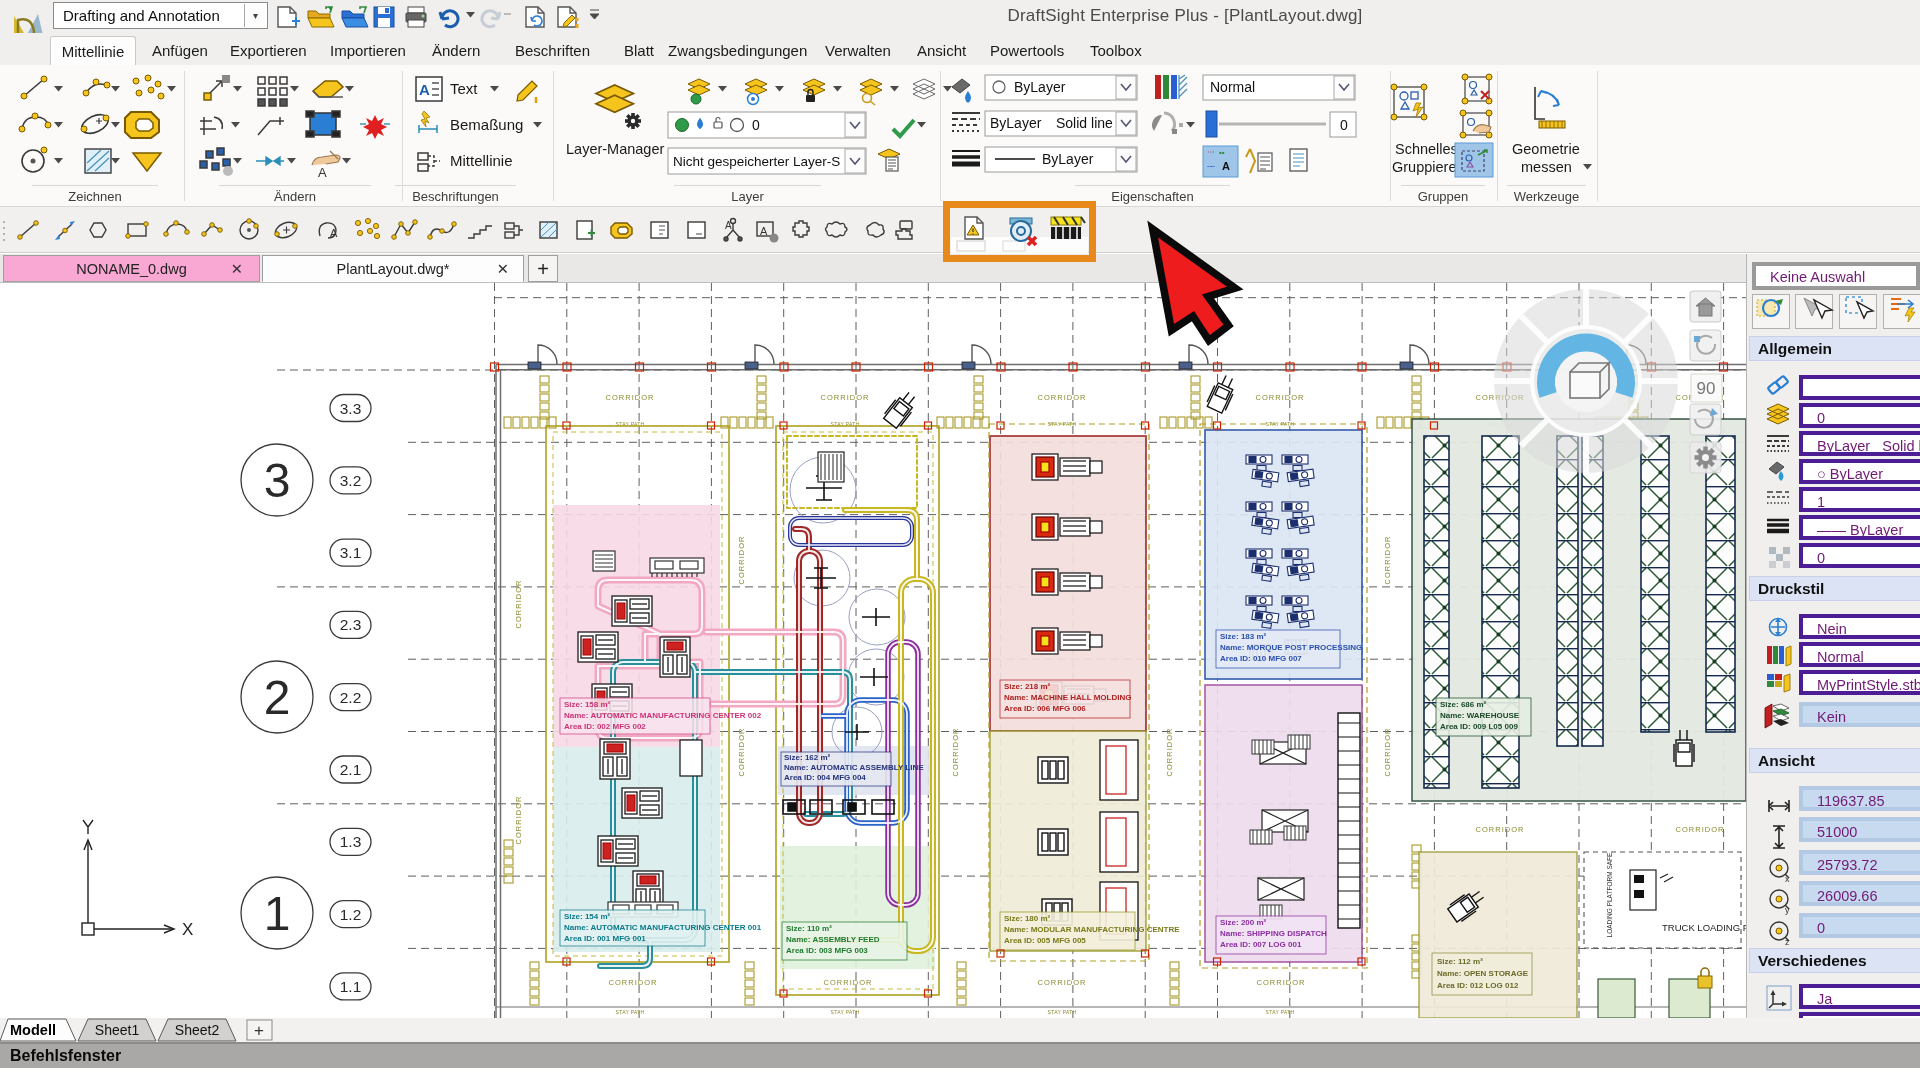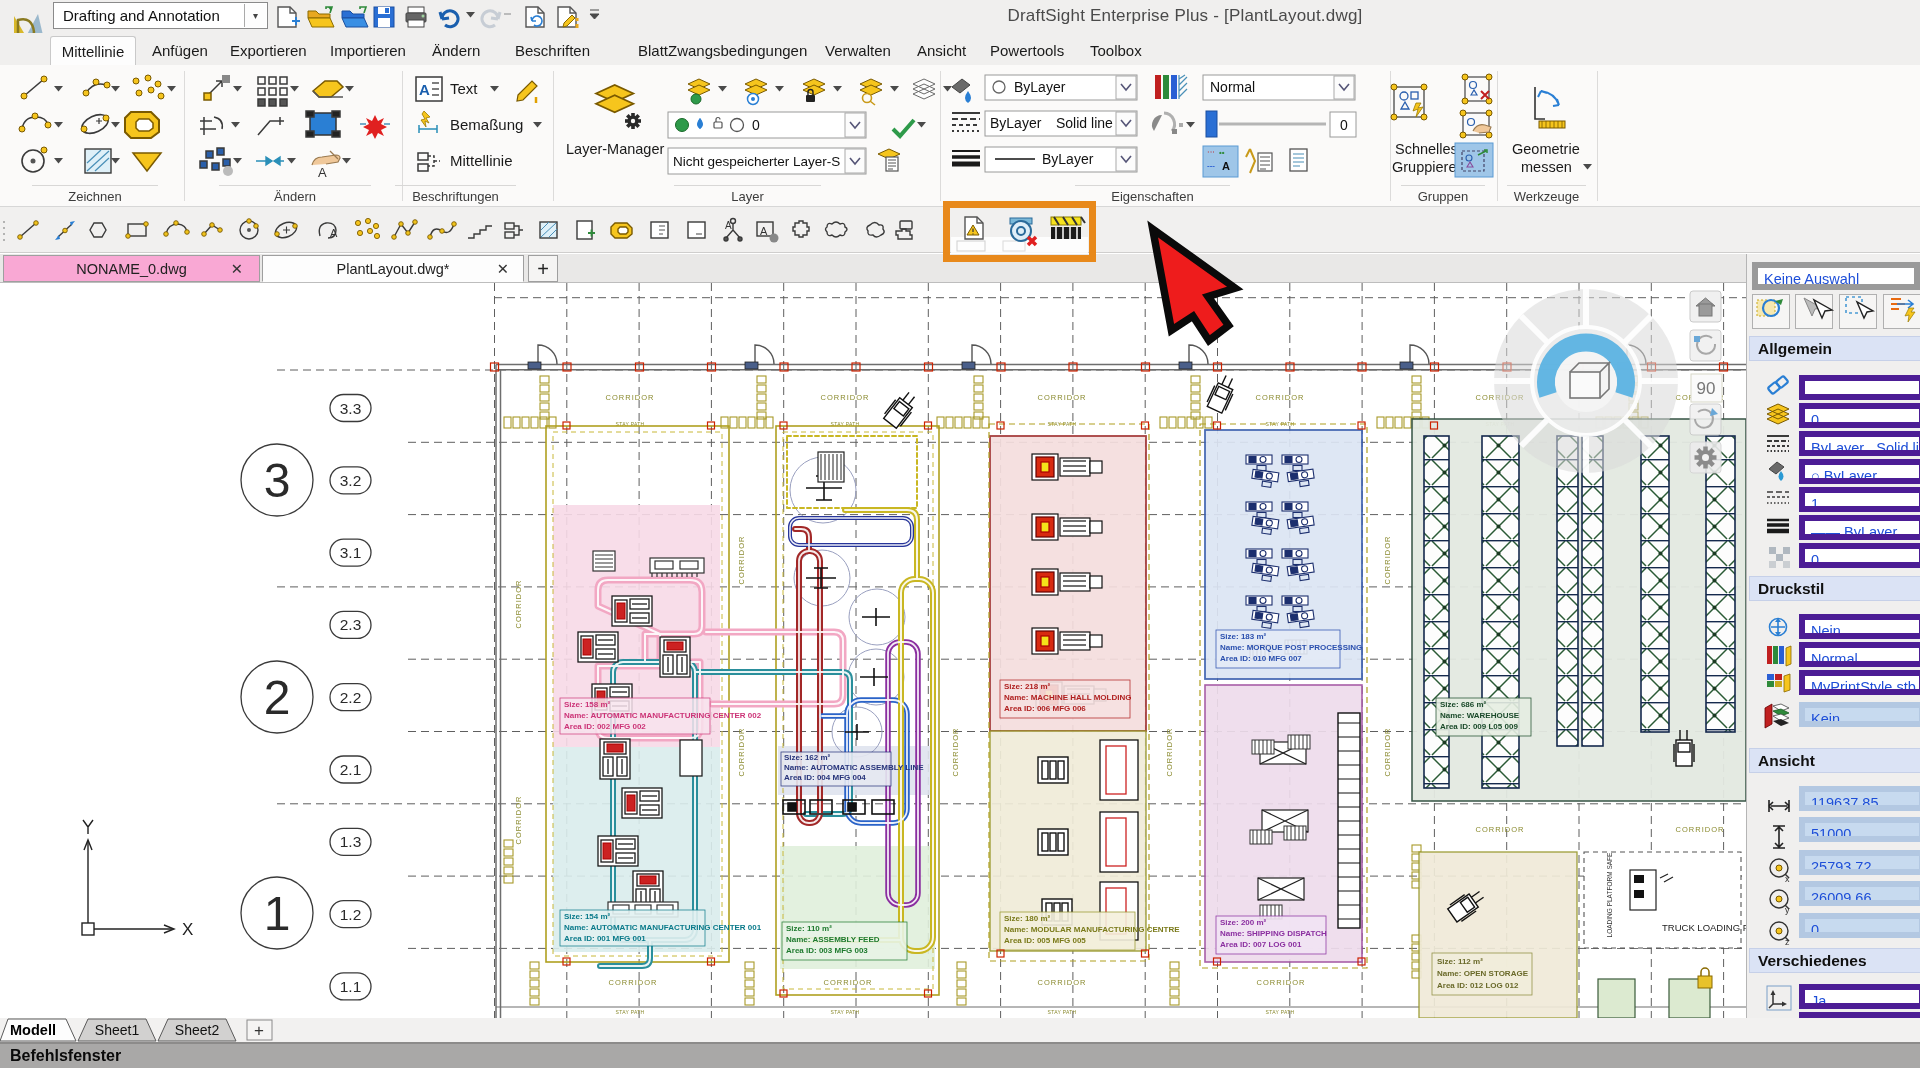--- a/index.html
+++ b/index.html
@@ -21,21 +21,21 @@
 
 #tbar2{left:0;top:207px;width:1920px;height:46px;background:#f1f0ef;border-bottom:1px solid #cfcecd}
 
 #doctabs{left:0;top:254px;width:1747px;height:29px;background:#e9e8e7;border-bottom:1px solid #bdbdbd}
 .dtab{position:absolute;top:1px;height:27px;line-height:27px;font-size:14.5px;color:#222;text-align:center}
 
 #canvas{left:0;top:283px;width:1746px;height:735px;background:#fff}
 
 #rpanel{left:1746px;top:254px;width:174px;height:764px;background:#f0efee;border-left:1px solid #b5b5b5}
 .phead{position:absolute;left:2px;width:176px;height:25px;background:#dbe3f5;border:1px solid #c6d0e8;font-size:15.5px;font-weight:bold;color:#101010;line-height:23px;padding-left:8px}
-.pfield{position:absolute;left:52px;width:126px;height:25px;background:#fff;border:6px solid #4c1d95;font-size:14.5px;color:#1d4ed8;line-height:23px;padding-left:6px;white-space:nowrap;overflow:hidden}
+.pfield{position:absolute;left:52px;width:126px;height:25px;background:#fff;border:4px solid #4c1d95;font-size:14.5px;color:#701a75;line-height:23px;padding-left:14px;white-space:nowrap;overflow:hidden}
 .pfield.hl{background:#c7daef;border-color:#b3c8e2}
 .pbtn{position:absolute;top:40px;width:38px;height:35px;background:#f6f5f4;border:1px solid #b0b0b0}
 
 #sheetbar{left:0;top:1018px;width:1920px;height:24px;background:#f2f1f0}
 #cmdbar{left:0;top:1042px;width:1920px;height:26px;background:#a9a8a7;border-top:2px solid #8c8b8a;font-size:16px;font-weight:bold;color:#0a0a0a;line-height:24px;padding-left:10px}
 #cmdline{left:0;top:1068px;width:1920px;height:12px;background:#fdfdfd;font-family:"Liberation Mono",monospace;font-size:15px;color:#9a9a9a;padding-left:10px}
 </style></head><body>
 <div id="app">
   <div class="abs" id="titlebar">
       <div class="abs" id="title">DraftSight Enterprise Plus - [PlantLayout.dwg]</div>
@@ -108,21 +108,21 @@
   </div>
   <div class="abs" id="tabrow">
     <div class="rtab active" style="left:50px;width:86px;padding:0">  
         <span style="display:block;text-align:center">Mittellinie</span>
       </div>
     <span class="rtab" style="left:140px">Anfügen</span>
     <span class="rtab" style="left:218px">Exportieren</span>
     <span class="rtab" style="left:318px">Importieren</span>
     <span class="rtab" style="left:420px">Ändern</span>
     <span class="rtab" style="left:503px">Beschriften</span>
-    <span class="rtab" style="left:626px">Blatt</span>
+    <span class="rtab" style="left:612px">Blatt</span>
     <span class="rtab" style="left:656px">Zwangsbedingungen</span>
     <span class="rtab" style="left:813px">Verwalten</span>
     <span class="rtab" style="left:905px">Ansicht</span>
     <span class="rtab" style="left:978px">Powertools</span>
     <span class="rtab" style="left:1078px">Toolbox</span>
   </div>
   <div class="abs" id="ribbon">
     <div class="gsep" style="left:184px"></div>
     <div class="gsep" style="left:402px"></div>
     <div class="gsep" style="left:553px"></div>

